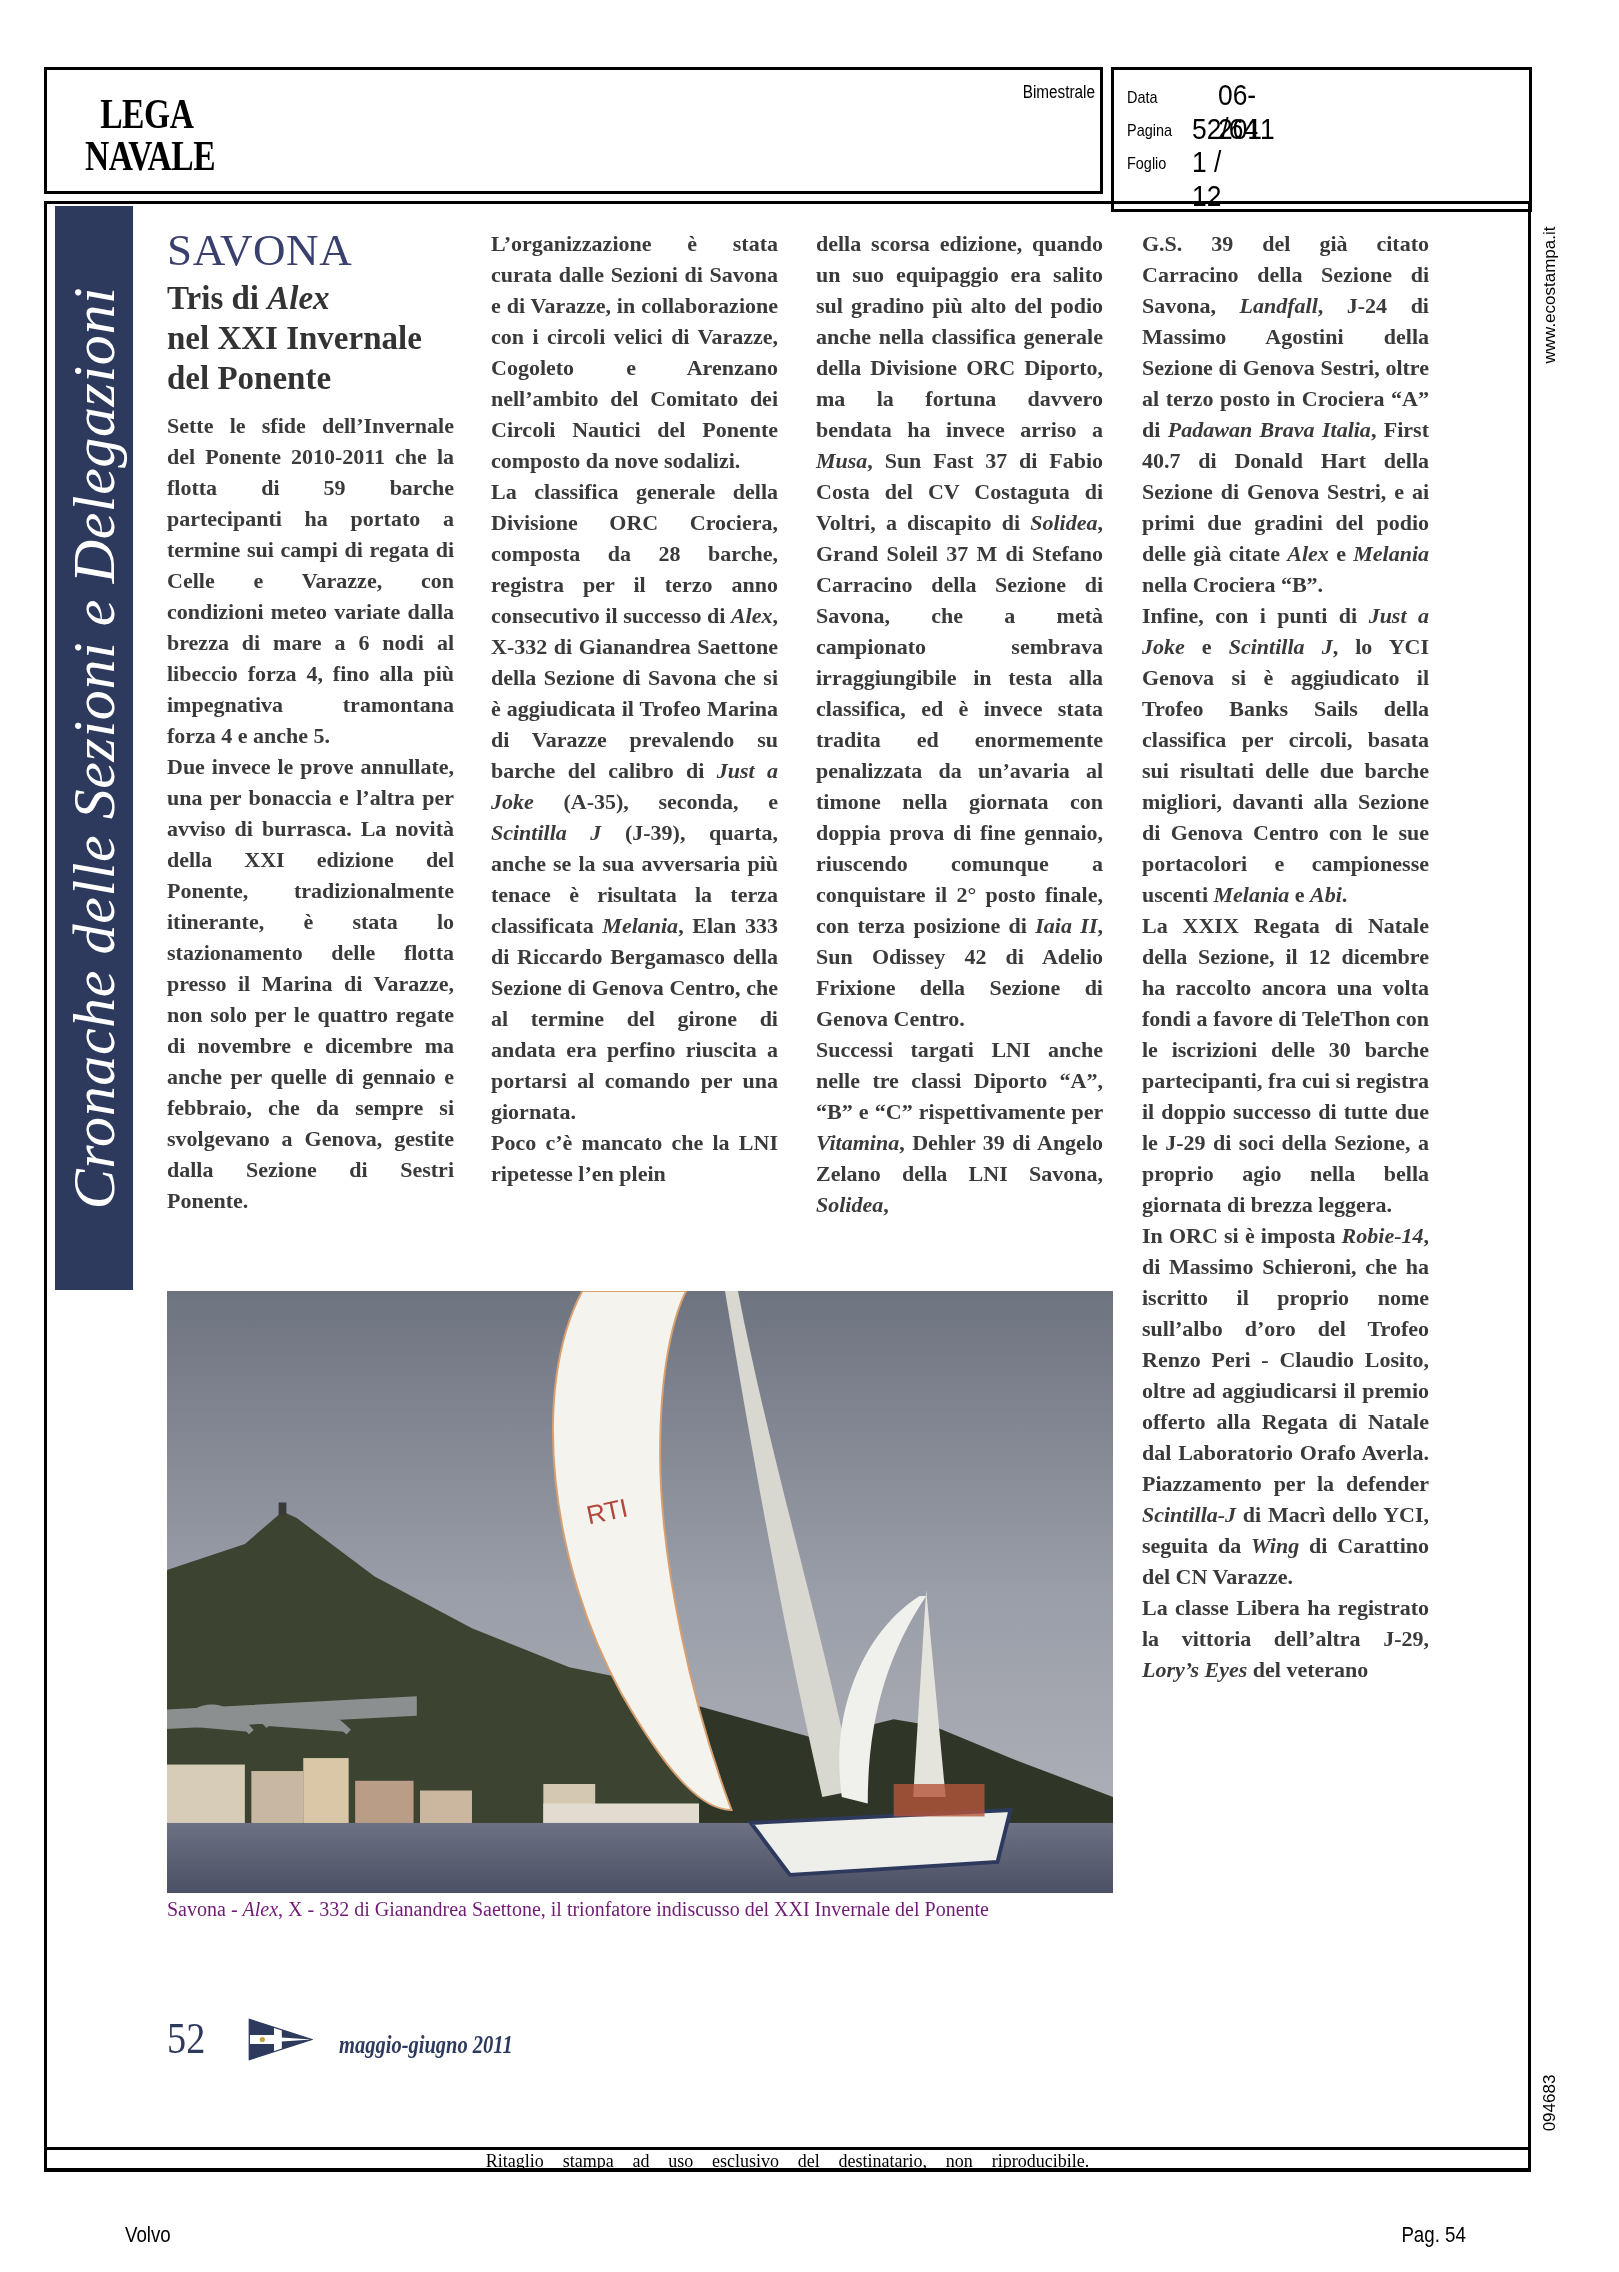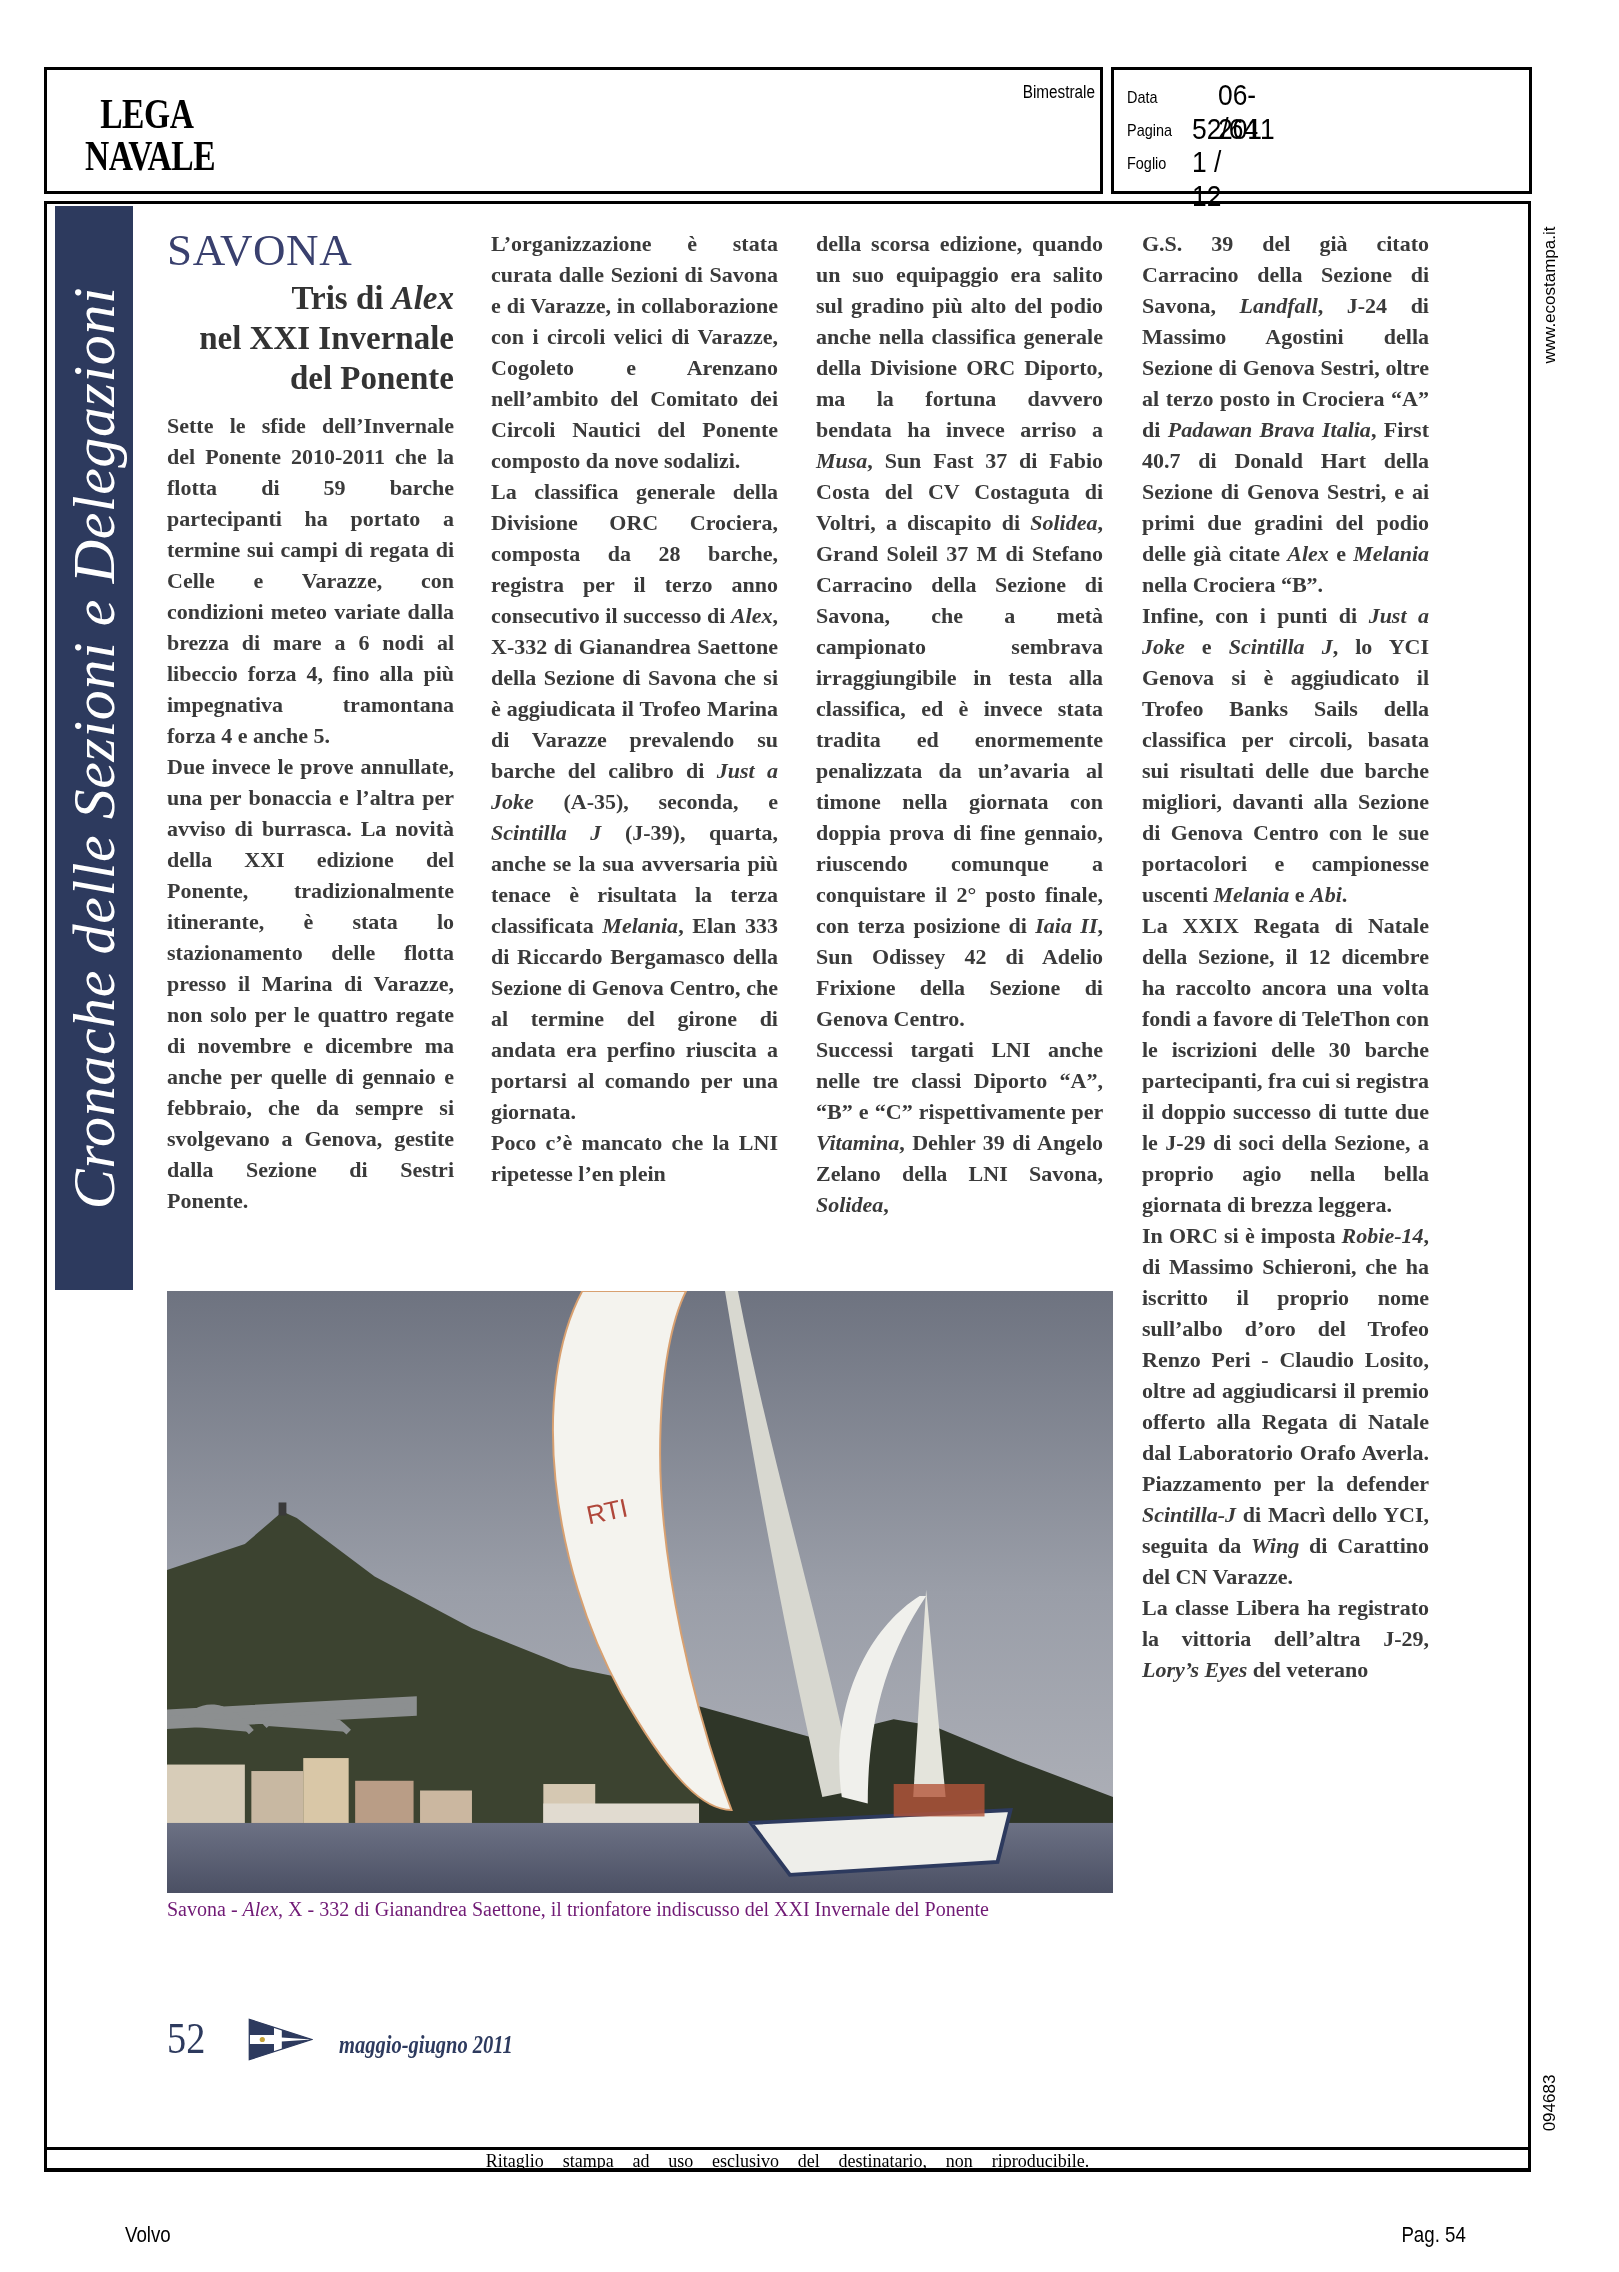--- a/index.html
+++ b/index.html
@@ -1,20 +1,20 @@
 <!DOCTYPE html>
 <html style="font-size:10.4px"><head>
 <meta charset="utf-8">
 <style>
   html, body { margin:0; padding:0; background:#ffffff; }
   body { width:1620px; height:2273px; position:relative; overflow:hidden; font-family:"Liberation Serif", serif; color:#2f2f2f; }
 
   
   .hdr-left { position:absolute; left:44px; top:67px; width:1059px; height:127px; border:3.2px solid #000; box-sizing:border-box;padding-left:41px; }
-  .hdr-right { position:absolute; left:1111px; top:67px; width:421px; height:127px; border:3.2px solid #000; box-sizing:border-box; }
+  .hdr-right { position:absolute; left:1111px; top:67px; width:421px; height:145px; border:3.2px solid #000; box-sizing:border-box; }
   .logo { position:absolute; left:38px; top:23.4px; font-family:"Liberation Serif", serif; font-weight:bold; color:#000; font-size:43px; line-height:42px; transform:scaleX(0.78); transform-origin:left top; letter-spacing:-0.6px; }
   .logo .l1 { display:block; padding-left:19.5px; }
   .logo .l2 { display:block; }
   .periodicity { position:absolute; right:5.2px; top:11.7px; font-family:"Liberation Sans", sans-serif; font-size:18px; color:#000; transform:scaleX(0.85); transform-origin:right top; }
   .meta-row { position:absolute; left:13px; font-family:"Liberation Sans", sans-serif; color:#000; }
   .meta-row .k { position:absolute; left:0; font-size:17px; transform:scaleX(0.85); transform-origin:left top; }
   .meta-row .v { position:absolute; font-size:30px; transform:scaleX(0.88); transform-origin:left top; }
   .meta-r1 { top:7.8px; } .meta-r1 .k { top:10.4px; } .meta-r1 .v { left:91px; top:0; }
   .meta-r2 { top:42px; } .meta-r2 .k { top:9px; } .meta-r2 .v { left:65px; top:0; }
   .meta-r3 { top:75px; } .meta-r3 .k { top:9px; } .meta-r3 .v { left:65px; top:0; }
@@ -36,21 +36,21 @@
   .side-code span { font-size:17px; }
 
   
   .col { position:absolute; top:228px; width:287px; font-size:22px; line-height:31px; text-align:justify; color:#3a3a3a; }
   .col p { margin:0;font-weight:bold; }
   .col1 { left:167px; top:228px; }
   .col2 { left:491px; }
   .col3 { left:816px; }
   .col4 { left:1142px; }
   .section-city { font-family:"Liberation Serif", serif; color:#39406e; font-size:45px; line-height:45px; margin:0 0 5.2px 0; letter-spacing:0.6px; }
-  .headline { font-weight:bold; font-size:33px; line-height:40px; color:#333; margin:0 0 11.7px 0; text-align:right; }
+  .headline { font-weight:bold; font-size:33px; line-height:40px; color:#333; margin:0 0 11.7px 0; text-align:left; }
   .headline2 { font-weight:bold; font-size:32px; line-height:40px; color:#333; margin:65px 0 10.4px 0; text-align:left; }
   i { font-style:italic; }
 
   
   .photo { position:absolute; left:167px; top:1291px; width:946px; height:602px; overflow:hidden; background:#8e929c; }
   .photo svg { display:block; width:100%; height:100%; }
   .caption { position:absolute; left:167px; top:1896px; width:928px; font-family:Liberation Serif, serif; font-size:20px; line-height:27px; color:#701a75; }
 
   
   .folio { position:absolute; left:167px; top:2012px; font-size:45px; color:#2d3a5e; font-family:"Liberation Serif", serif; transform:scaleX(0.85); transform-origin:left top; }

